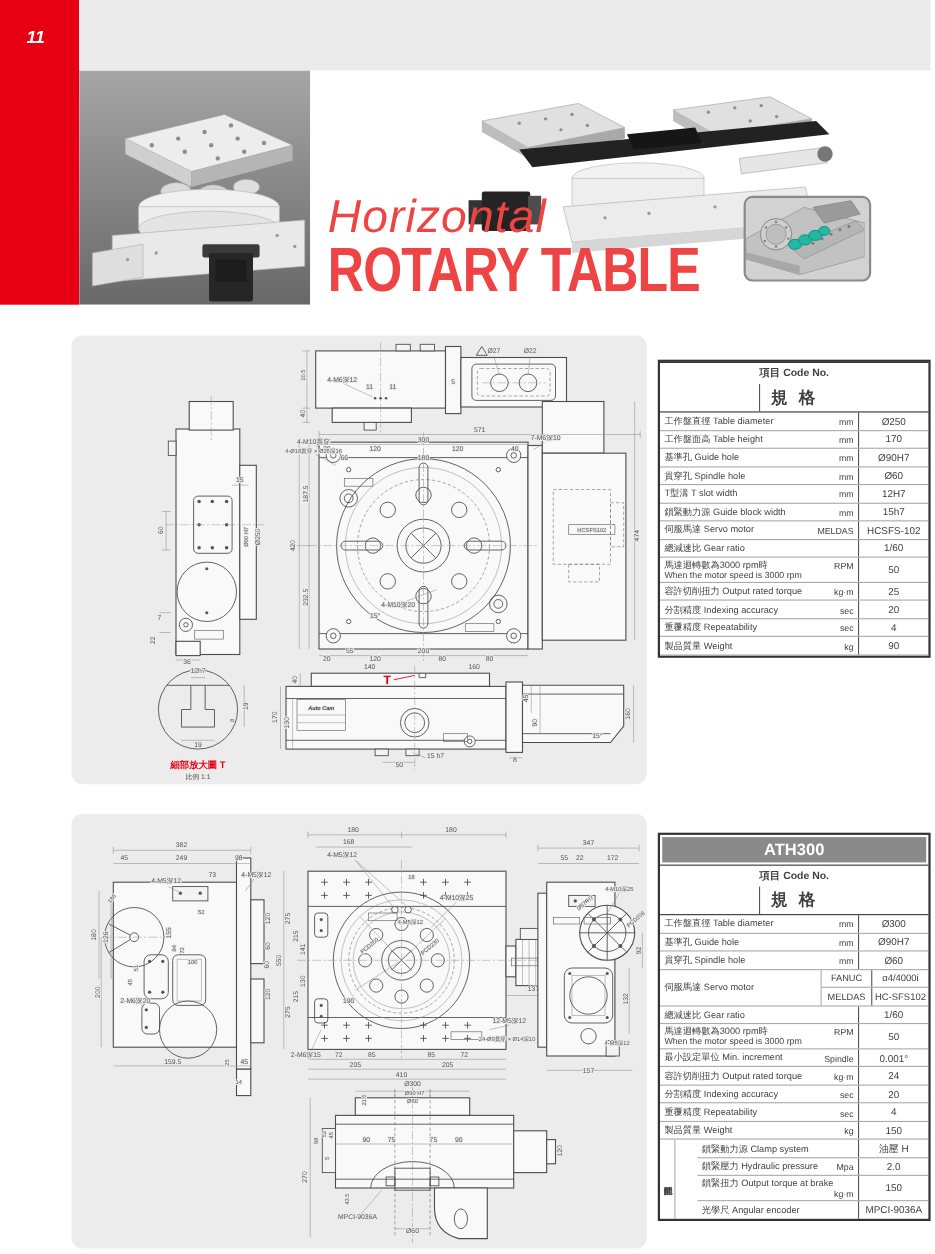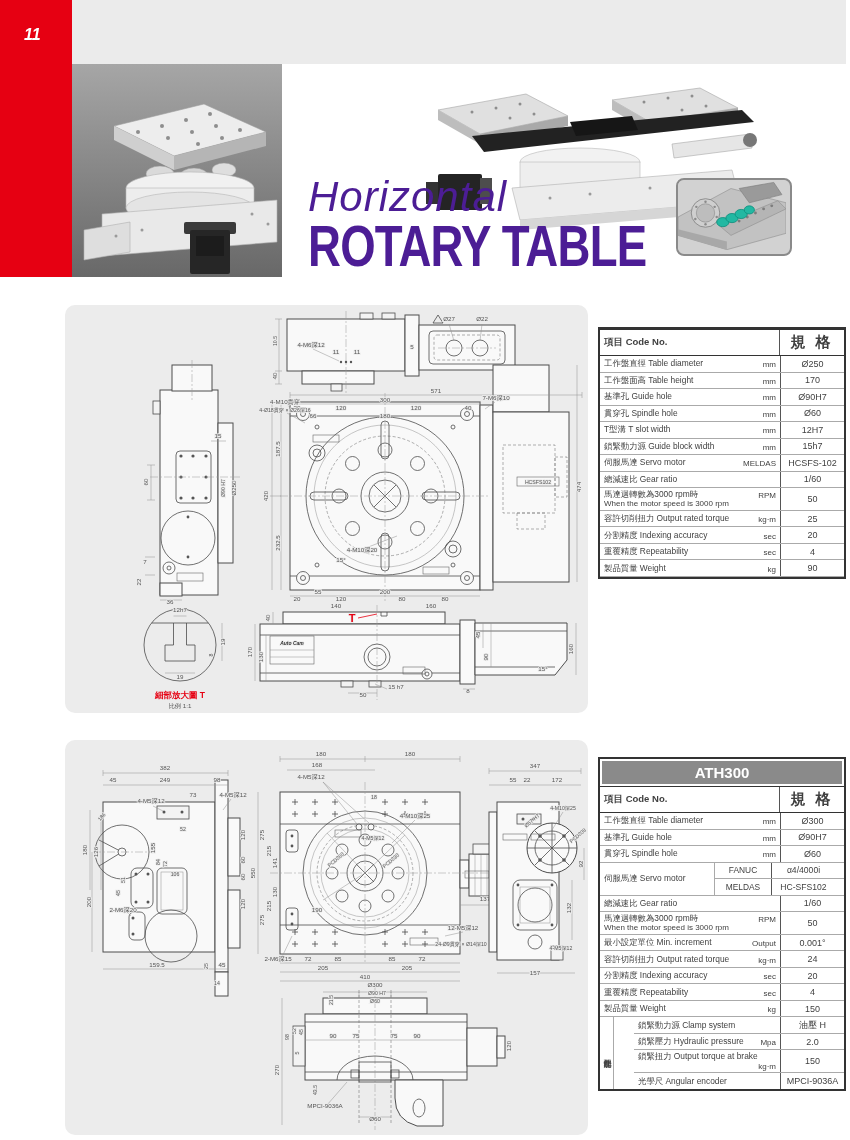--- a/index.html
+++ b/index.html
@@ -4,53 +4,53 @@
 <style>
   html,body{margin:0;padding:0;background:#fff;}
   #page{position:relative;width:850px;height:1140px;background:#fff;overflow:hidden;
         font-family:"Liberation Sans",sans-serif;color:#333;}
   
   .red-bar{position:absolute;left:0;top:0;width:72px;height:277px;background:#e60012;}
   .page-num{position:absolute;left:24px;top:26px;color:#fff;font-size:16px;font-weight:bold;font-style:italic;}
   .gray-strip{position:absolute;left:72px;top:0;width:774px;height:64px;background:#ebebeb;}
   .photo1{position:absolute;left:72px;top:64px;width:210px;height:213px;}
   .photo2{position:absolute;left:420px;top:70px;width:340px;height:168px;}
-  .title-block{position:absolute;left:308px;top:176px;color:#4c1d95;}
+  .title-block{position:absolute;left:298px;top:176px;color:#ef4444;}
   .title-italic{font-size:42px;font-style:italic;letter-spacing:1px;line-height:1;}
   .title-main{font-size:57px;font-weight:bold;line-height:0.92;letter-spacing:-1px;
               transform:scaleX(0.8);transform-origin:left top;white-space:nowrap;margin-top:2px;}
   .inset{position:absolute;left:676px;top:178px;width:112px;height:74px;border:2px solid #8a8a8a;
          border-radius:8px;overflow:hidden;background:#d2d2d2;}
   .inset-caption{position:absolute;left:620px;top:257px;width:228px;text-align:center;color:#1a1a1a;}
   .inset-caption .zh{font-size:10px;line-height:1.2;}
   .inset-caption .en{font-size:9px;line-height:1.2;}
   
   .panel{position:absolute;background:#ececec;border-radius:10px;}
   #panel1{left:65px;top:305px;width:523px;height:408px;}
   #panel2{left:65px;top:740px;width:523px;height:395px;}
   
   .spec-table{position:absolute;width:248px;border:2px solid #333;background:#fff;box-sizing:border-box;color:#3f3f3f;}
   #table1{left:598px;top:327px;}
   #table2{left:598px;top:757px;}
   .spec-header{margin:2px;background:#8a8a8a;color:#fff;font-weight:bold;font-size:15px;
                text-align:center;padding:3px 0;}
-  .spec-subheader{display:flex;border-top:1.5px solid #333;border-bottom:1.5px solid #333;align-items:center;}
+  .spec-subheader{display:flex;border-top:1.5px solid #333;border-bottom:1.5px solid #333;align-items:center;flex-direction:column;}
   .spec-subheader .item{flex:1;font-weight:bold;font-size:9.5px;padding:3px 4px;}
   .spec-subheader .spec-col{width:64px;border-left:1px solid #555;text-align:center;font-weight:bold;
                             font-size:15px;letter-spacing:3px;padding:3px 0;}
   .spec-row{display:flex;border-bottom:1px solid #aaa;min-height:15.5px;}
   .spec-row .lab{flex:1;display:flex;flex-wrap:wrap;align-items:flex-end;padding:1px 4px 1px 4px;box-sizing:border-box;}
   .spec-row .zh{font-size:8.4px;}
   .spec-row .unit{margin-left:auto;font-size:8px;padding-left:2px;}
   .spec-row .sub{flex-basis:100%;font-size:8px;line-height:1.1;}
   .spec-row .val{width:64px;border-left:1px solid #555;display:flex;align-items:center;
                  justify-content:center;font-size:9px;box-sizing:border-box;text-align:center;}
   .servo-row{display:flex;border-bottom:1px solid #aaa;}
   .servo-label{flex:1;display:flex;align-items:center;font-size:8.4px;padding:0 4px;}
-  .servo-subs{width:130px;}
+  .servo-subs{width:98px;}
   .servo-sub{display:flex;min-height:15.5px;}
   .servo-sub + .servo-sub{border-top:1px solid #aaa;}
   .servo-sub .brand{width:57px;border-left:1px solid #aaa;display:flex;align-items:center;
                     justify-content:center;font-size:8.4px;box-sizing:border-box;}
   .servo-sub .sval{width:64px;border-left:1px solid #555;display:flex;align-items:center;
                    justify-content:center;font-size:8.6px;box-sizing:border-box;}
   .options{display:flex;gap:20px;}
   .opt-band{width:13px;writing-mode:vertical-rl;text-orientation:upright;font-size:8px;
             display:flex;align-items:center;justify-content:center;border-right:1px solid #aaa;line-height:1;}
   .opt-rows{flex:1;}
@@ -802,21 +802,21 @@
             <span class="zh">馬達迴轉數為3000 rpm時</span>
             <span class="unit">RPM</span>
             <span class="sub">When the motor speed is 3000 rpm</span>
           </div>
           <div class="val">50</div>
         </div>
 
         <div class="spec-row">
           <div class="lab">
             <span class="zh">最小設定單位 Min. increment</span>
-            <span class="unit">Output</span>
+            <span class="unit">Spindle</span>
             <span class="sub"></span>
           </div>
           <div class="val">0.001°</div>
         </div>
 
         <div class="spec-row">
           <div class="lab">
             <span class="zh">容許切削扭力 Output rated torque</span>
             <span class="unit">kg·m</span>
             <span class="sub"></span>

